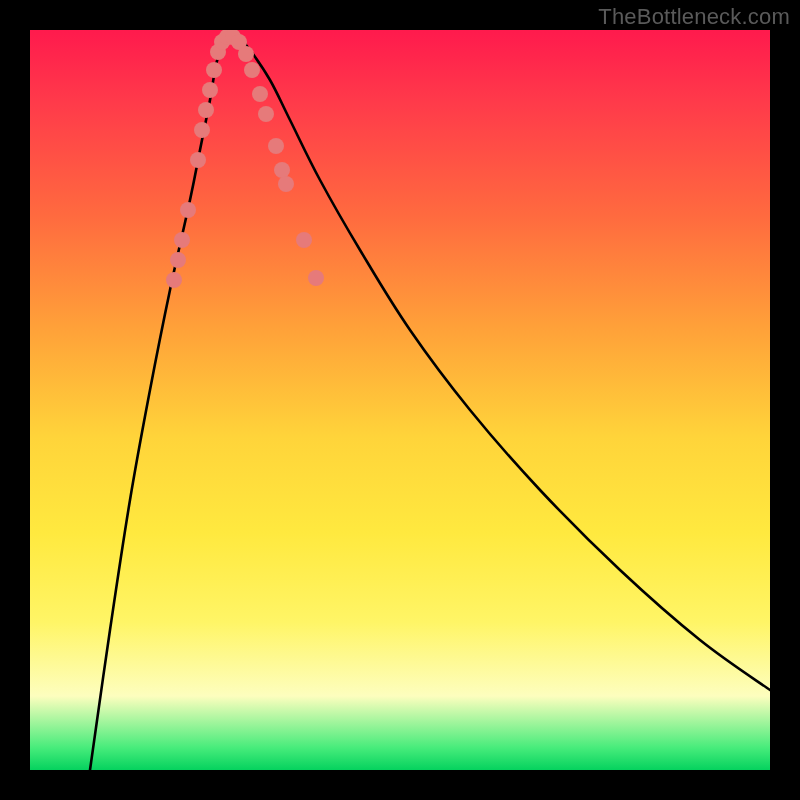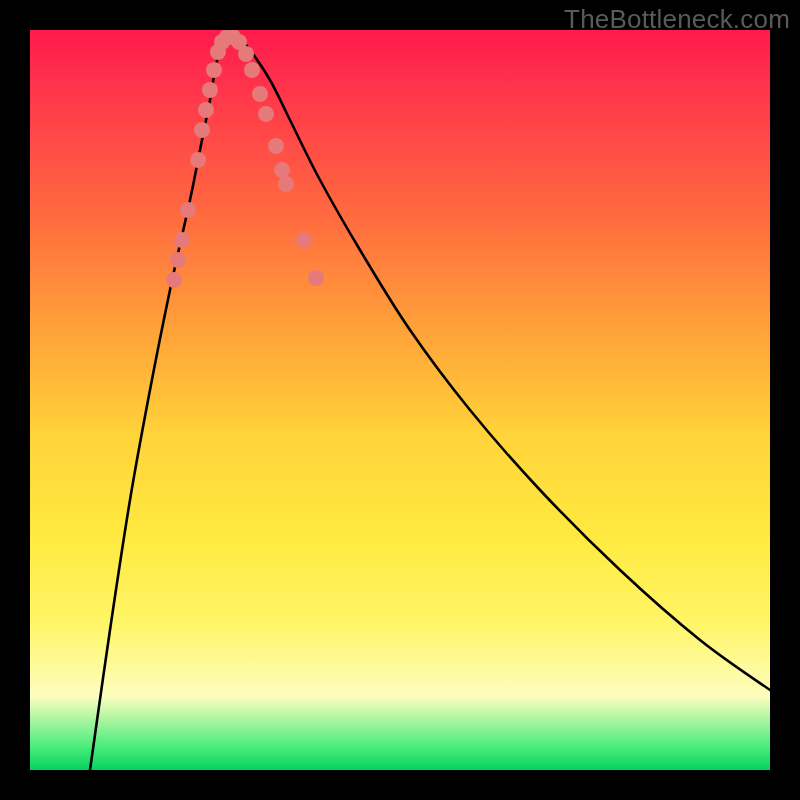--- a/index.html
+++ b/index.html
@@ -37,21 +37,21 @@
       #fdfebe 90%,
       #47ec7b 97%,
       #05d25e 100%
     );
   }
   .watermark {
     position: absolute;
     top: 4px;
     right: 10px;
     color: #5a5a5a;
-    font-size: 26px;
+    font-size: 22px;
     letter-spacing: 0.2px;
     font-weight: 500;
     user-select: none;
   }
   svg.curve {
     position: absolute;
     left: 0;
     top: 0;
   }
 </style>

